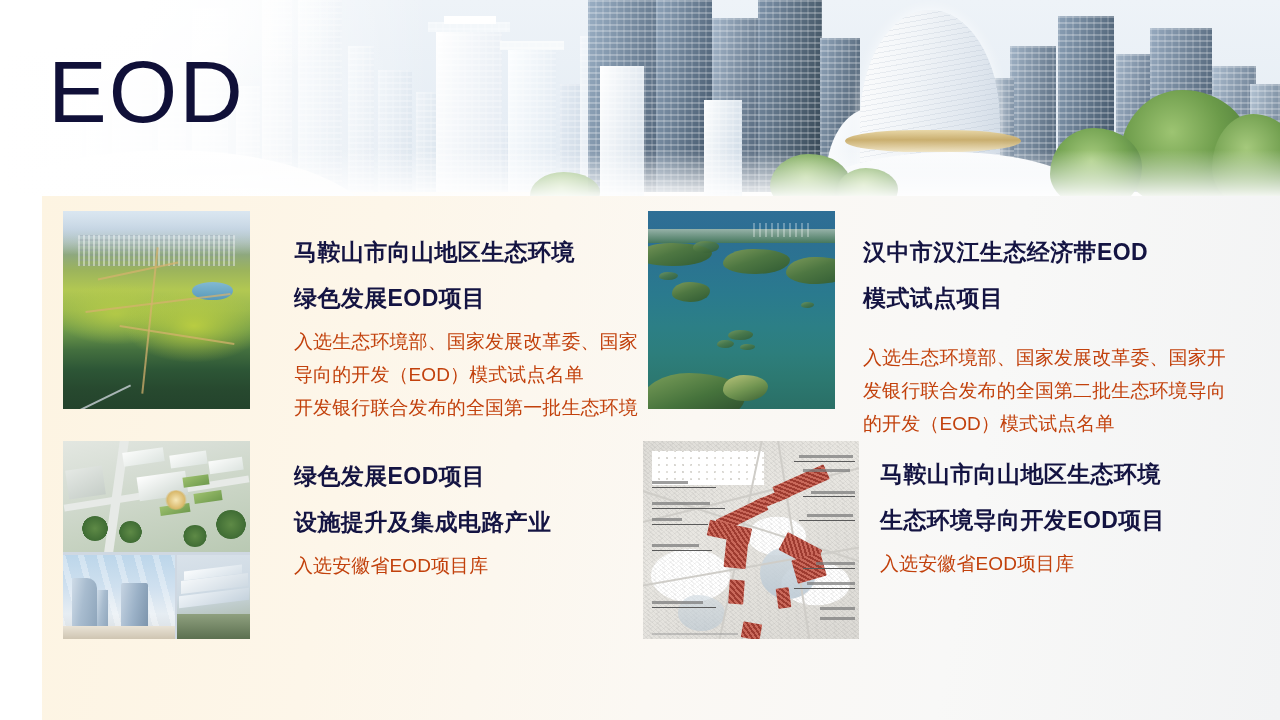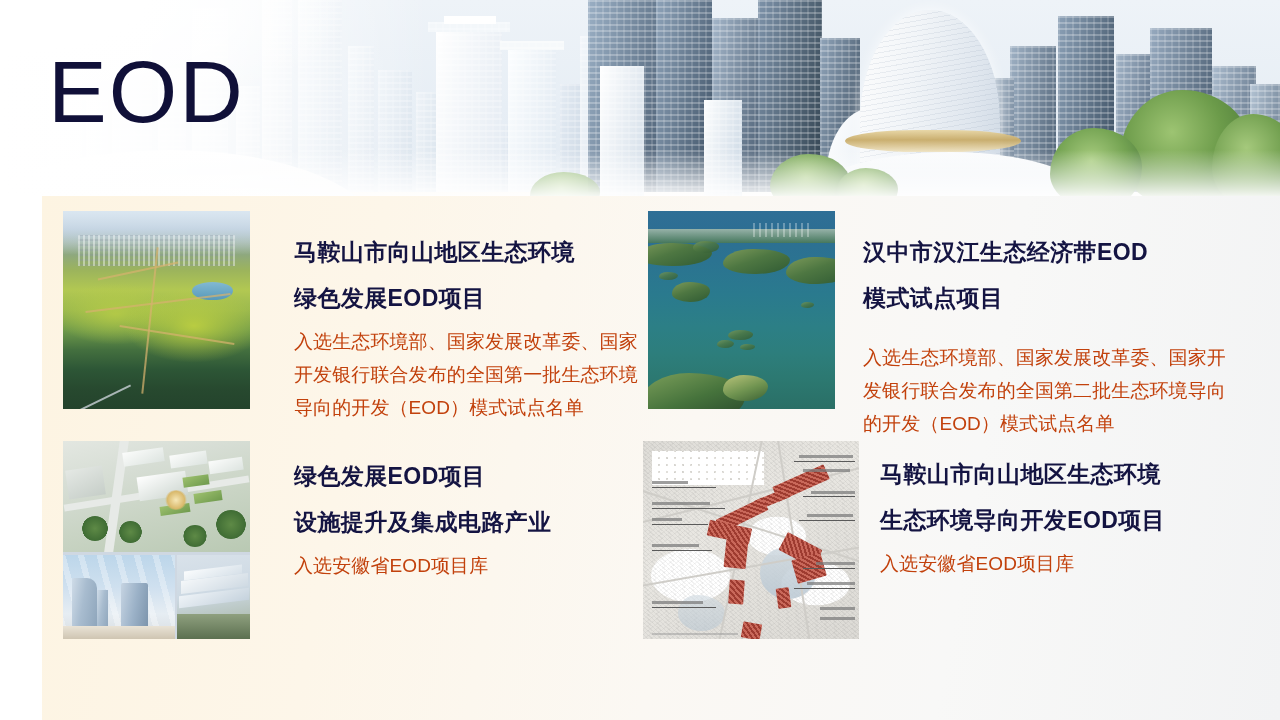--- a/index.html
+++ b/index.html
@@ -367,22 +367,22 @@
         <div class="road" style="left:12%; top:46%; width:78%; height:2px; transform:rotate(-7deg);"></div>
         <div class="road" style="left:30%; top:62%; width:62%; height:2px; transform:rotate(9deg);"></div>
         <div class="road" style="left:18%; top:30%; width:44%; height:2px; transform:rotate(-12deg);"></div>
         <div style="position:absolute; left:2%; bottom:4%; width:36%; height:2px; background:rgba(225,230,240,.7); transform:rotate(-26deg);"></div>
       </div>
     </div>
     <div class="card-text" style="left:231px; top:18px;">
       <div class="card-title">马鞍山市向山地区生态环境</div>
       <div class="card-title">绿色发展EOD项目</div>
       <div class="card-desc" style="margin-top:4px;">入选生态环境部、国家发展改革委、国家</div>
+      <div class="card-desc">导向的开发（EOD）模式试点名单</div>
       <div class="card-desc">开发银行联合发布的全国第一批生态环境</div>
-      <div class="card-desc">导向的开发（EOD）模式试点名单</div>
     </div>
   </div>
 
   <div class="card" style="left:648px; top:211px; width:600px; height:200px; z-index:10;">
     <div class="thumb" style="left:0; top:0; width:187px; height:198px;">
       <div class="art-lake">
 
         <div class="shore" style="left:0; top:9%; width:100%; height:7%; opacity:.75;
              background:linear-gradient(180deg,#b9c8b0,#4e7a4b);"></div>
         <div class="isle" style="left:-6%; top:16%; width:40%; height:12%;"></div>

